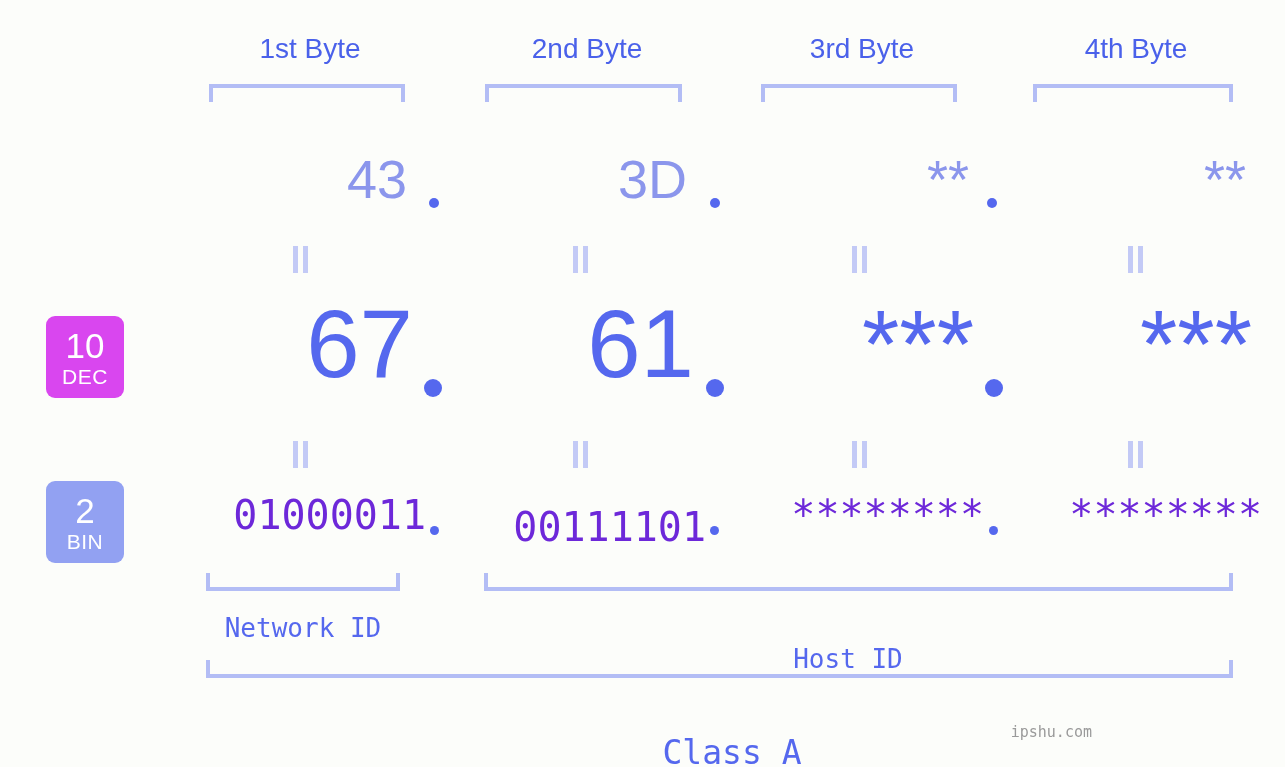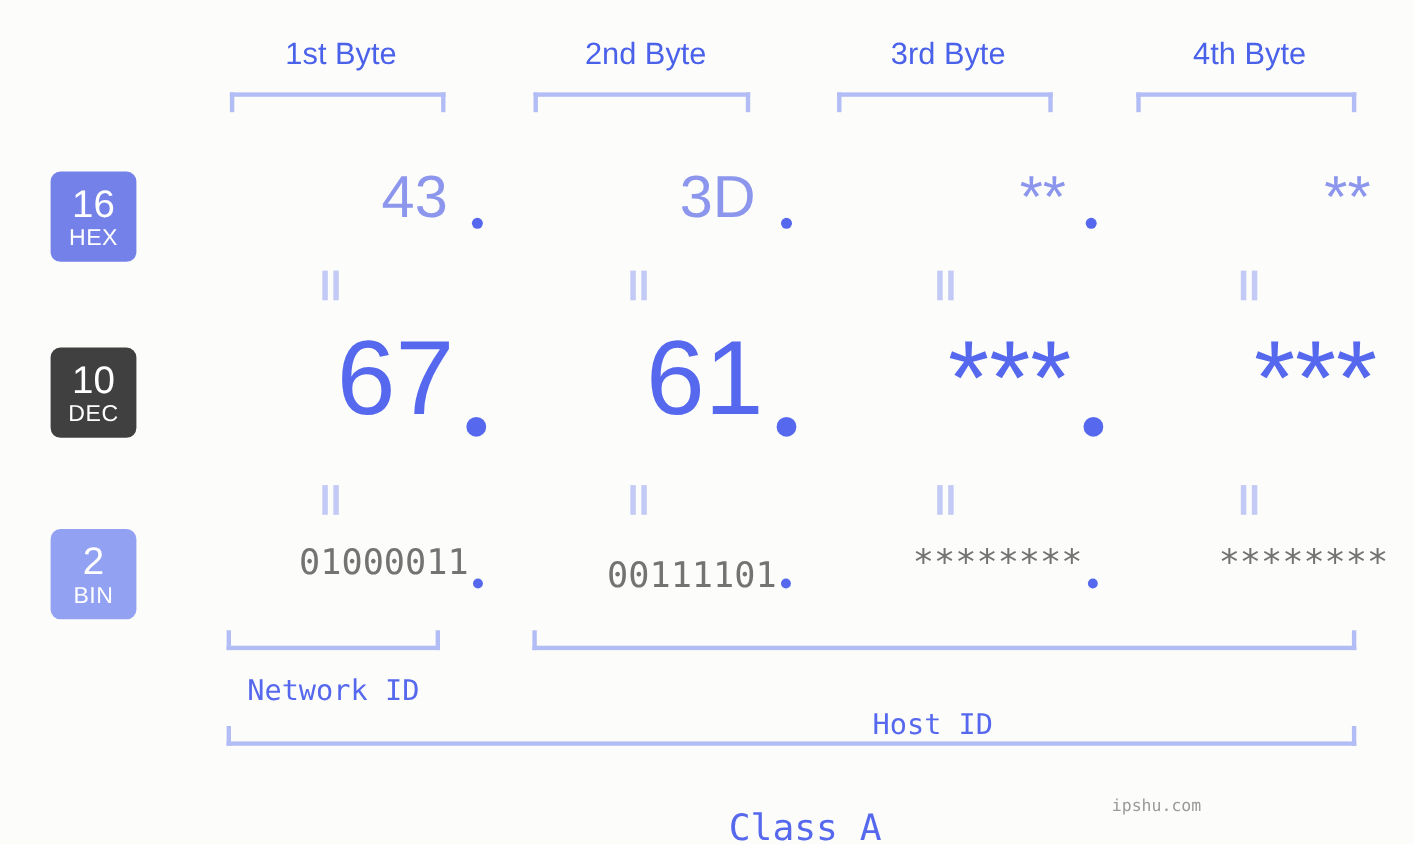--- a/index.html
+++ b/index.html
@@ -61,21 +61,21 @@
     font-weight: 400;
     letter-spacing: 0px;
   }
   .badge .abbr {
     font-size: 21px;
     font-weight: 400;
     margin-top: 3px;
     letter-spacing: 0.5px;
   }
   .badge-hex { top: 156px; background: #7481e8; }
-  .badge-dec { top: 316px; background: #404040; }
+  .badge-dec { top: 316px; background: #d946ef; }
   .badge-bin { top: 481px; background: #92a1f2; }
 
   
   .val-cell {
     position: absolute;
     text-align: right;
     white-space: nowrap;
     font-family: "Liberation Sans", sans-serif;
   }
   .row-hex .val-cell {
@@ -87,22 +87,22 @@
   }
   .row-dec .val-cell {
     font-size: 96px;
     color: #5568ee;
     top: 296px;
     width: 230px;
     line-height: 1;
   }
   .row-bin .val-cell {
     font-family: "DejaVu Sans Mono", monospace;
-    font-size: 32px;
-    color: #737373;
+    font-size: 40px;
+    color: #6d28d9;
     top: 495px;
     width: 250px;
     line-height: 1;
     letter-spacing: 0px;
   }
 
   
   .dot {
     position: absolute;
     border-radius: 50%;
@@ -176,24 +176,20 @@
     <div class="byte-label" style="left:477px;">2nd Byte</div>
     <div class="byte-label" style="left:752px;">3rd Byte</div>
     <div class="byte-label" style="left:1026px;">4th Byte</div>
 
     <div class="top-bracket" style="left:209px; width:196px;"></div>
     <div class="top-bracket" style="left:485px; width:197px;"></div>
     <div class="top-bracket" style="left:761px; width:196px;"></div>
     <div class="top-bracket" style="left:1033px; width:200px;"></div>
   </div>
 
-  <div class="badge badge-hex">
-    <span class="num">16</span>
-    <span class="abbr">HEX</span>
-  </div>
   <div class="badge badge-dec">
     <span class="num">10</span>
     <span class="abbr">DEC</span>
   </div>
   <div class="badge badge-bin">
     <span class="num">2</span>
     <span class="abbr">BIN</span>
   </div>
 
   <div class="row-hex">

